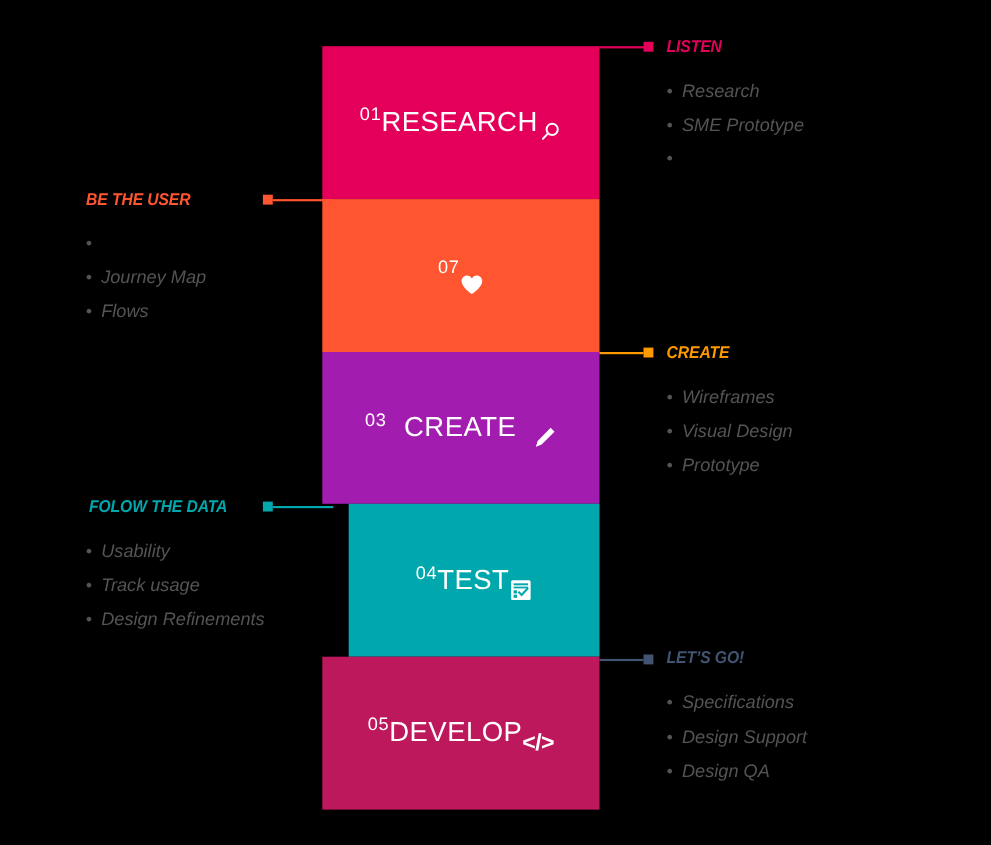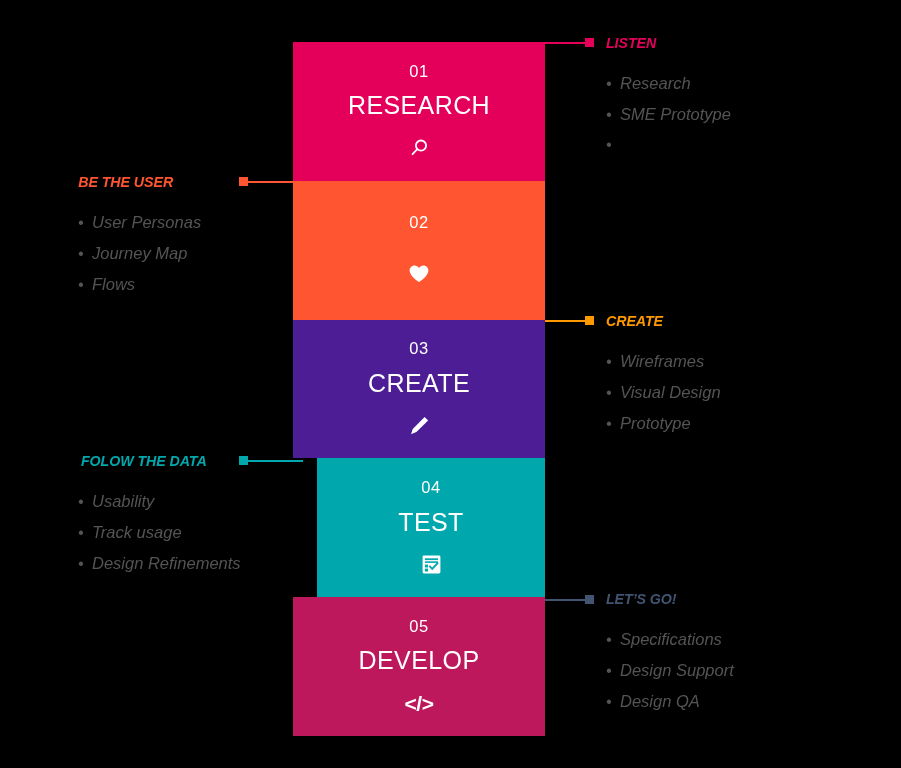--- a/index.html
+++ b/index.html
@@ -29,21 +29,21 @@
     left: 293px;
     top: 42px;
     width: 252px;
     height: 694px;
     display: flex;
     flex-direction: column;
   }
   .stage-block {
     flex: 1 1 0;
     display: flex;
-    flex-direction: column;
+    flex-direction: row;
     align-items: center;
     justify-content: center;
     position: relative;
     color: #ffffff;
   }
   .stage-num {
     font-size: 16.5px;
     font-weight: 400;
     letter-spacing: 0.6px;
     line-height: 1;
@@ -147,29 +147,29 @@
       <div class="stage-title">RESEARCH</div>
       <div class="stage-icon">
         <svg width="22" height="22" viewBox="0 0 22 22" fill="none">
           <circle cx="13" cy="8.6" r="5.1" stroke="#ffffff" stroke-width="1.8"></circle>
           <line x1="9.1" y1="12.4" x2="4.5" y2="17.2" stroke="#ffffff" stroke-width="1.8" stroke-linecap="round"></line>
         </svg>
       </div>
     </div>
 
     <div class="stage-block" style="background: rgb(255, 85, 48);">
-      <div class="stage-num">02</div>
+      <div class="stage-num">07</div>
       <div class="stage-icon">
         <svg width="22" height="20" viewBox="0 0 22 20">
           <path d="M11 18.2C11 18.2 1.6 12.2 1.6 6.6C1.6 3.5 3.9 1.4 6.5 1.4C8.4 1.4 10.1 2.5 11 4.1C11.9 2.5 13.6 1.4 15.5 1.4C18.1 1.4 20.4 3.5 20.4 6.6C20.4 12.2 11 18.2 11 18.2Z" fill="#ffffff"></path>
         </svg>
       </div>
     </div>
 
-    <div class="stage-block" style="background: #4c1d95;">
+    <div class="stage-block" style="background: #a21caf; gap: 16px;">
       <div class="stage-num">03</div>
       <div class="stage-title">CREATE</div>
       <div class="stage-icon">
         <svg width="21" height="21" viewBox="0 0 21 21">
           <path d="M15.6 1.9L19.1 5.4L7.4 17.1L2.3 19.1L4.0 13.7Z" fill="#ffffff"></path>
           <path d="M2.3 19.1L4.0 13.7L6.4 16.1Z" fill="#ffffff"></path>
         </svg>
       </div>
     </div>
 
@@ -241,21 +241,20 @@
     </ul>
   </div>
 
   <div class="callout left" style="left:70px; top:173px;">
     <div class="callout-head">
       <div class="callout-label" style="color: rgb(255, 85, 48);">BE THE USER</div>
     </div>
     <ul class="bullets" style="margin-left:8px;">
       <li style="color: rgb(84, 84, 84);">
           <span class="dot" style="color: rgb(84, 84, 84);">•</span>
-          <span>User Personas</span>
         </li>
       <li style="color: rgb(84, 84, 84);">
           <span class="dot" style="color: rgb(84, 84, 84);">•</span>
           <span>Journey Map</span>
         </li>
       <li style="color: rgb(84, 84, 84);">
           <span class="dot" style="color: rgb(84, 84, 84);">•</span>
           <span>Flows</span>
         </li>
     </ul>

